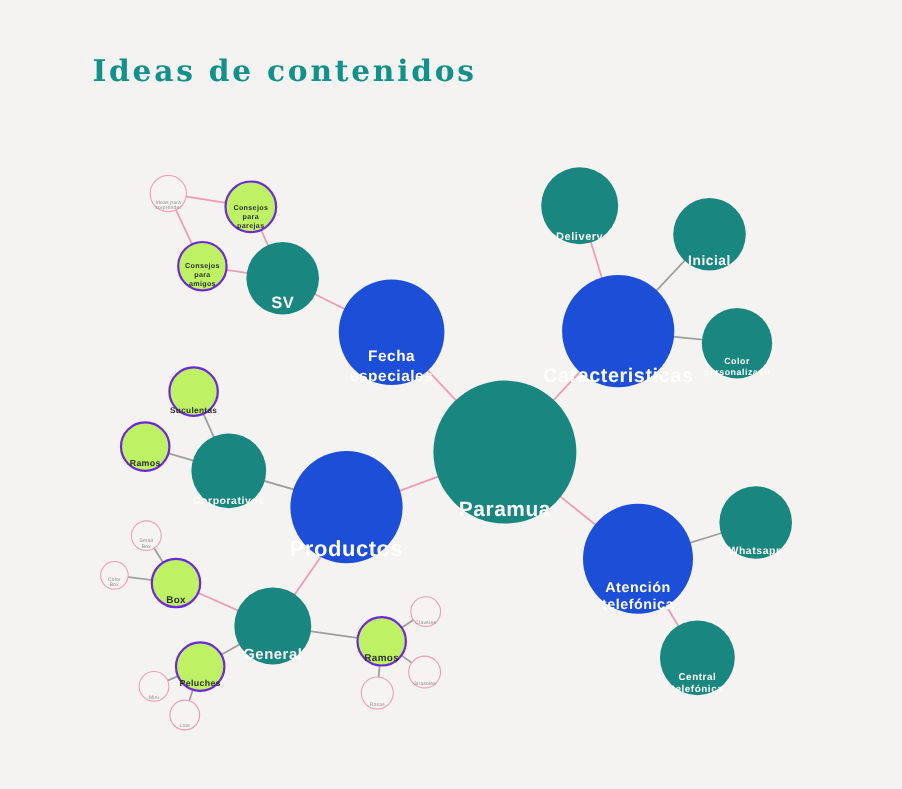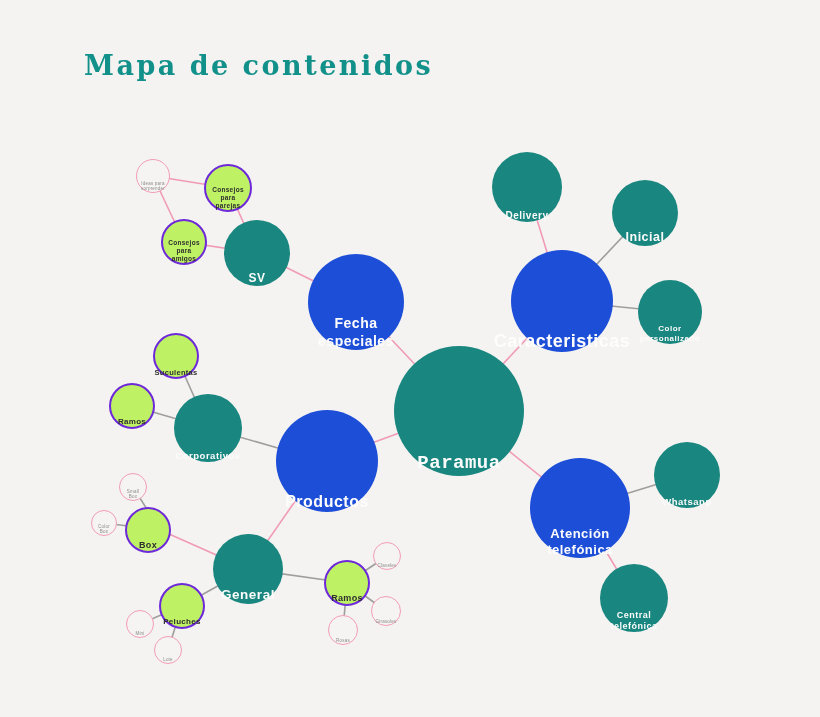--- a/index.html
+++ b/index.html
@@ -49,21 +49,21 @@
   .node.outline-pink{
     background:#f5f4f2;
     border:1.5px solid #f39cb8;
     color:#8e8c8a; font-weight:400; letter-spacing:.2px;
   }
 </style>
 </head>
 <body>
 
 <div class="canvas">
-  <h1 class="page-title">Mapa de contenidos</h1>
+  <h1 class="page-title">Ideas de contenidos</h1>
   <svg class="edge-layer" width="820" height="717" viewBox="0 0 820 717">
       <line x1="153" y1="176" x2="228" y2="188" stroke="#f19ab7" stroke-width="1.6"></line>
       <line x1="153" y1="176" x2="184" y2="242" stroke="#f19ab7" stroke-width="1.6"></line>
       <line x1="184" y1="242" x2="257" y2="253" stroke="#f19ab7" stroke-width="1.6"></line>
       <line x1="228" y1="188" x2="257" y2="253" stroke="#f19ab7" stroke-width="1.6"></line>
       <line x1="257" y1="253" x2="356" y2="302" stroke="#f19ab7" stroke-width="1.6"></line>
       <line x1="356" y1="302" x2="459" y2="411" stroke="#f19ab7" stroke-width="1.6"></line>
       <line x1="459" y1="411" x2="562" y2="301" stroke="#f19ab7" stroke-width="1.6"></line>
       <line x1="527" y1="187" x2="562" y2="301" stroke="#f19ab7" stroke-width="1.6"></line>
       <line x1="645" y1="213" x2="562" y2="301" stroke="#9e9e9e" stroke-width="1.6"></line>
@@ -81,36 +81,36 @@
       <line x1="182" y1="606" x2="140" y2="624" stroke="#9e9e9e" stroke-width="1.6"></line>
       <line x1="182" y1="606" x2="168" y2="650" stroke="#9e9e9e" stroke-width="1.6"></line>
       <line x1="347" y1="583" x2="387" y2="556" stroke="#9e9e9e" stroke-width="1.6"></line>
       <line x1="347" y1="583" x2="386" y2="611" stroke="#9e9e9e" stroke-width="1.6"></line>
       <line x1="347" y1="583" x2="343" y2="630" stroke="#9e9e9e" stroke-width="1.6"></line>
       <line x1="459" y1="411" x2="580" y2="508" stroke="#f19ab7" stroke-width="1.6"></line>
       <line x1="580" y1="508" x2="687" y2="475" stroke="#9e9e9e" stroke-width="1.6"></line>
       <line x1="580" y1="508" x2="634" y2="598" stroke="#f19ab7" stroke-width="1.6"></line>
     </svg>
   <div>
-      <div class="node fill-teal" style="left: 394px; top: 346px; width: 130px; height: 130px; font-size: 19px; font-family: Liberation Mono, monospace;">
+      <div class="node fill-teal" style="left: 394px; top: 346px; width: 130px; height: 130px; font-size: 19px;">
         <span>Paramua</span>
       </div>
       <div class="node fill-pink" style="left: 308px; top: 254px; width: 96px; height: 96px; font-size: 14px;">
         <span>Fecha especiales</span>
       </div>
       <div class="node fill-pink" style="left: 511px; top: 250px; width: 102px; height: 102px; font-size: 18px;">
         <span>Caracteristicas</span>
       </div>
-      <div class="node fill-pink" style="left: 276px; top: 410px; width: 102px; height: 102px; font-size: 16px;">
+      <div class="node fill-pink" style="left: 264px; top: 410px; width: 102px; height: 102px; font-size: 20px;">
         <span>Productos</span>
       </div>
       <div class="node fill-pink" style="left: 530px; top: 458px; width: 100px; height: 100px; font-size: 13px;">
         <span>Atención telefónica</span>
       </div>
-      <div class="node fill-teal" style="left: 224px; top: 220px; width: 66px; height: 66px; font-size: 12px;">
+      <div class="node fill-teal" style="left: 224px; top: 220px; width: 66px; height: 66px; font-size: 15px;">
         <span>SV</span>
       </div>
       <div class="node fill-teal" style="left: 492px; top: 152px; width: 70px; height: 70px; font-size: 10px;">
         <span>Delivery</span>
       </div>
       <div class="node fill-teal" style="left: 612px; top: 180px; width: 66px; height: 66px; font-size: 12.5px;">
         <span>Inicial</span>
       </div>
       <div class="node fill-teal" style="left: 638px; top: 280px; width: 64px; height: 64px; font-size: 8px;">
         <span>Color personalizado</span>
@@ -132,21 +132,21 @@
       </div>
       <div class="node outline-teal" style="left: 161px; top: 219px; width: 46px; height: 46px; font-size: 6.5px;">
         <span>Consejos para amigos</span>
       </div>
       <div class="node outline-teal" style="left: 153px; top: 333px; width: 46px; height: 46px; font-size: 7.5px;">
         <span>Suculentas</span>
       </div>
       <div class="node outline-teal" style="left: 109px; top: 383px; width: 46px; height: 46px; font-size: 8px;">
         <span>Ramos</span>
       </div>
-      <div class="node outline-teal" style="left: 125px; top: 507px; width: 46px; height: 46px; font-size: 9px;">
+      <div class="node outline-teal" style="left: 137px; top: 507px; width: 46px; height: 46px; font-size: 9px;">
         <span>Box</span>
       </div>
       <div class="node outline-teal" style="left: 159px; top: 583px; width: 46px; height: 46px; font-size: 8px;">
         <span>Peluches</span>
       </div>
       <div class="node outline-teal" style="left: 324px; top: 560px; width: 46px; height: 46px; font-size: 9px;">
         <span>Ramos</span>
       </div>
       <div class="node outline-pink" style="left: 136px; top: 159px; width: 34px; height: 34px; font-size: 4.5px;">
         <span>Ideas para sorprender</span>

